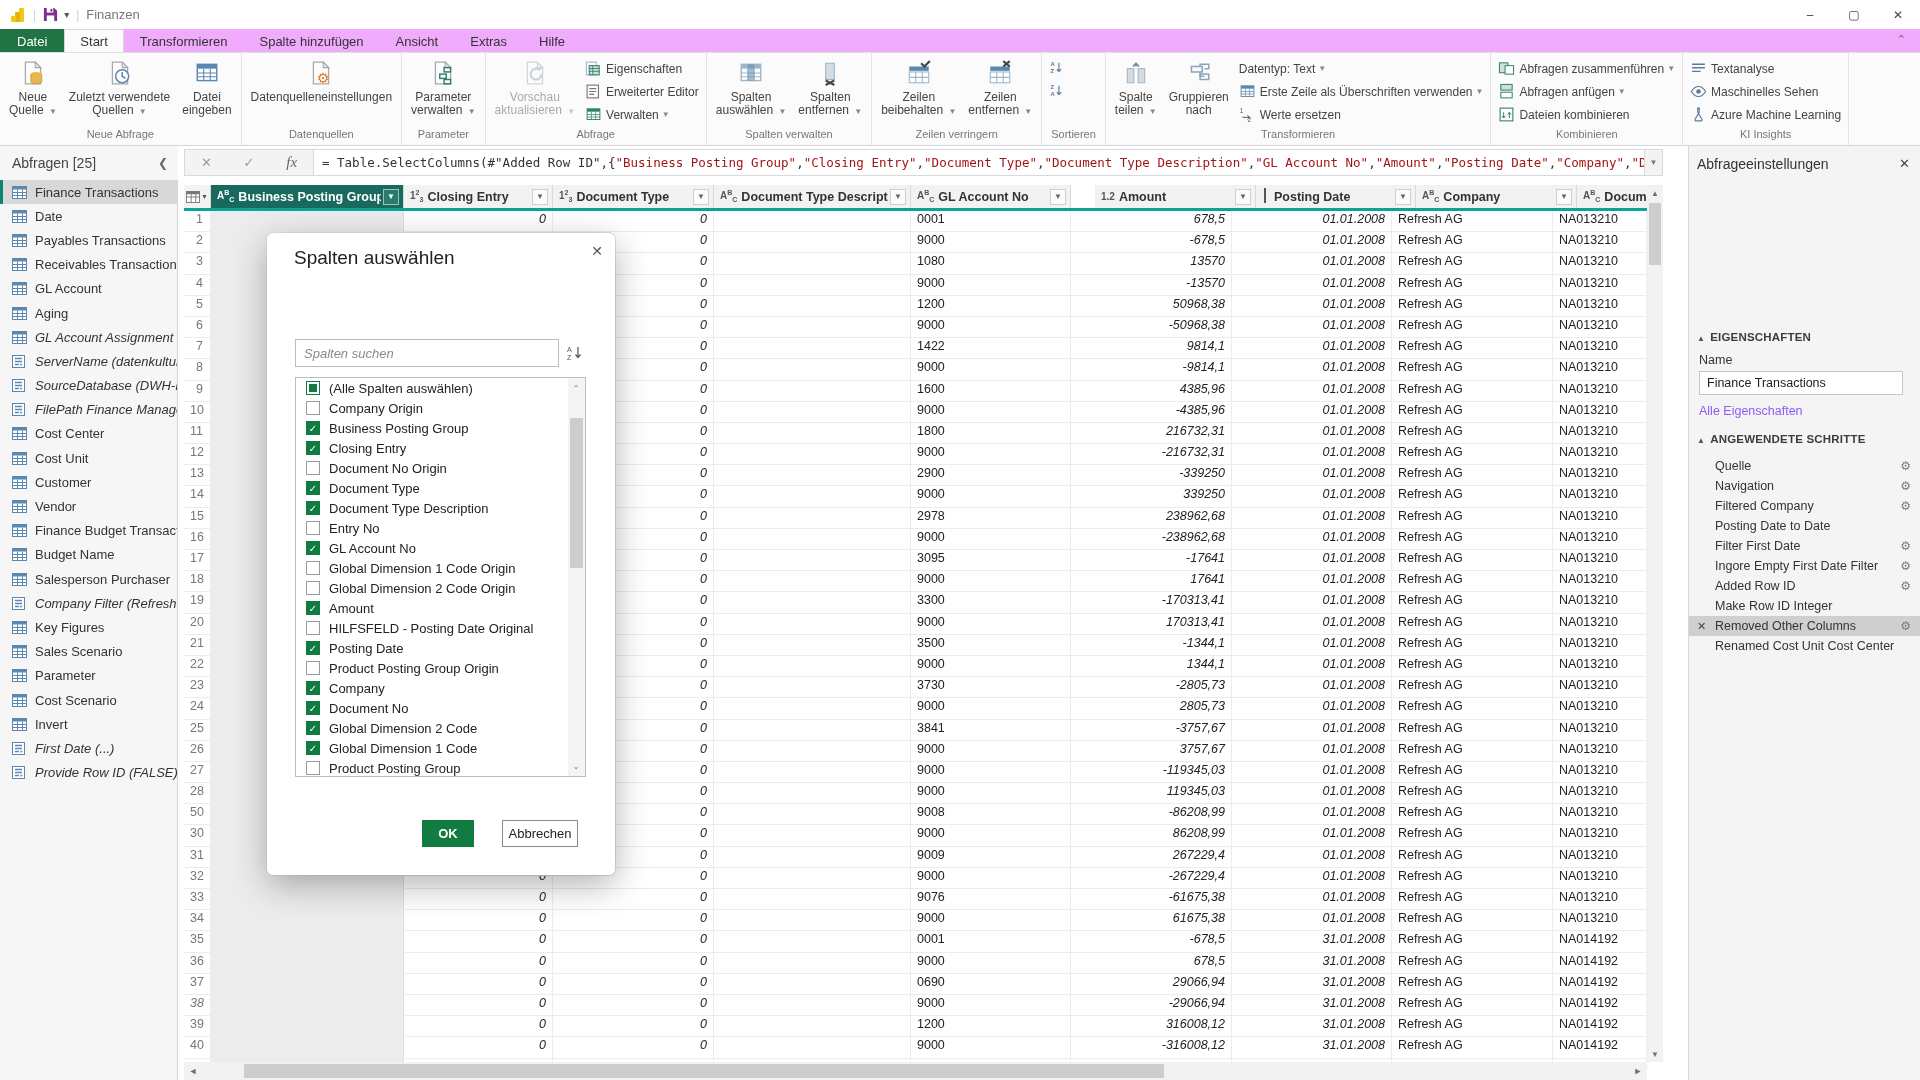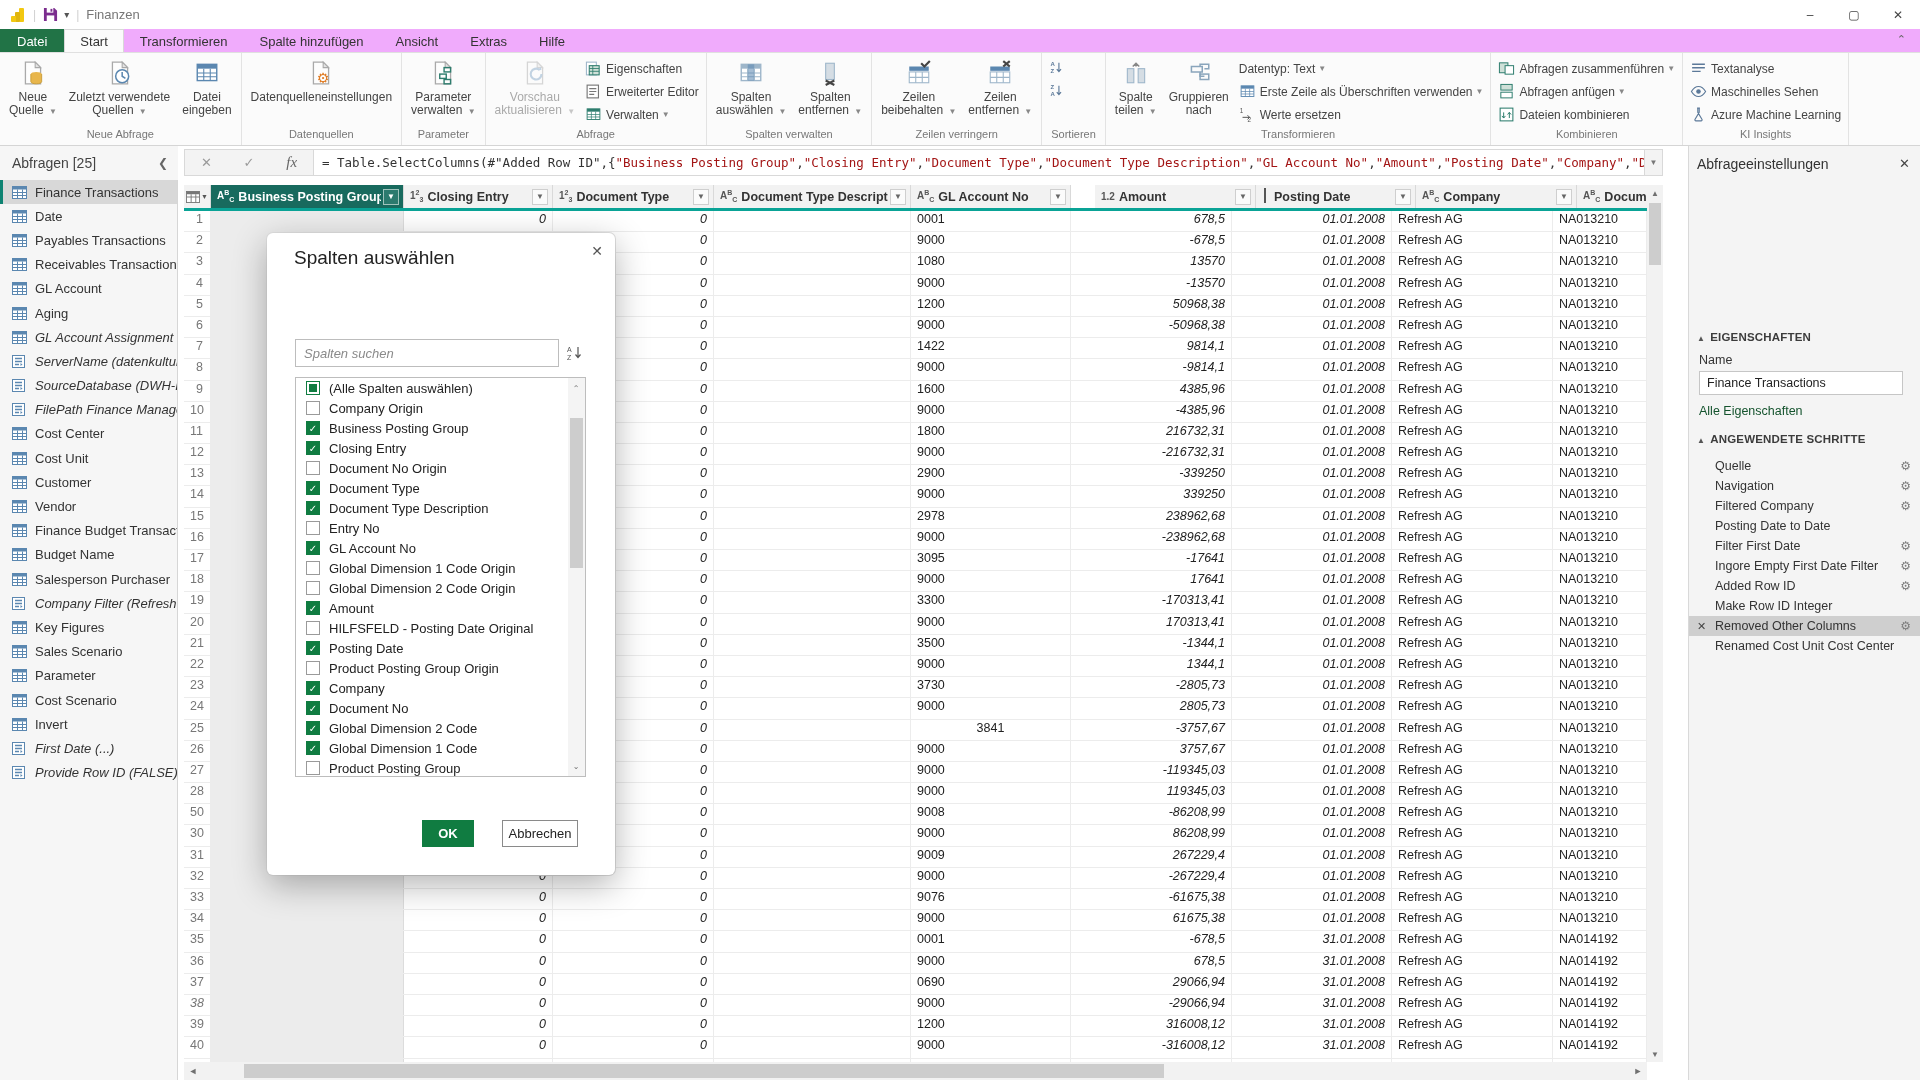--- a/index.html
+++ b/index.html
@@ -131,21 +131,21 @@
   
   #settings { position:absolute; left:1688px; top:146px; width:232px; height:934px; background:#f4f4f4;
     border-left:1px solid #d9d9d9; }
   #set-title { position:absolute; left:8px; top:10px; font-size:14px; color:#333; }
   #set-close { position:absolute; right:10px; top:10px; font-size:13px; color:#444; }
   .set-sec { position:absolute; left:8px; font-size:11.5px; font-weight:700; color:#3c3c3c; letter-spacing:.2px; }
   .set-tri { font-size:8px; color:#555; margin-right:5px; }
   #set-name-label { position:absolute; left:10px; top:207px; font-size:12.5px; color:#333; }
   #set-name-input { position:absolute; left:10px; top:225px; width:204px; height:24px; background:#fff;
     border:1px solid #c6c6c6; font-size:12.5px; color:#222; display:flex; align-items:center; padding:0 7px; }
-  #set-allprops { position:absolute; left:10px; top:258px; font-size:12.5px; color:#14532d; }
+  #set-allprops { position:absolute; left:10px; top:258px; font-size:12.5px; color:#8b5cf6; }
   #steps { position:absolute; left:0; top:310px; width:232px; }
   .step { height:20px; display:flex; align-items:center; padding-left:26px; font-size:12.5px; color:#333; position:relative; }
   .step.selected { background:#cfcfcf; }
   .step .step-x { position:absolute; left:8px; font-size:11px; color:#444; }
   .step .gear { position:absolute; right:10px; font-size:12px; color:#7c7c7c; }
 </style>
 </head>
 <body>
 
 <div id="app">
@@ -1093,21 +1093,21 @@
           <div class="g-cell num" style="width: 160px;">01.01.2008</div>
           <div class="g-cell" style="width: 161px;">Refresh AG</div>
           <div class="g-cell" style="width: 94px;">NA013210</div>
         </div>
         <div class="g-row">
           <div class="g-cell g-rownum" style="width: 27px;">25</div>
           <div class="g-cell selcol" style="width: 193px;"></div>
           <div class="g-cell num" style="width: 149px;">0</div>
           <div class="g-cell num" style="width: 161px;">0</div>
           <div class="g-cell" style="width: 197px;"></div>
-          <div class="g-cell" style="width: 160px; text-align: center;">3841</div>
+          <div class="g-cell" style="width: 160px;">3841</div>
           <div class="g-cell num" style="width: 161px;">-3757,67</div>
           <div class="g-cell num" style="width: 160px;">01.01.2008</div>
           <div class="g-cell" style="width: 161px;">Refresh AG</div>
           <div class="g-cell" style="width: 94px;">NA013210</div>
         </div>
         <div class="g-row">
           <div class="g-cell g-rownum" style="width: 27px;">26</div>
           <div class="g-cell selcol" style="width: 193px;"></div>
           <div class="g-cell num" style="width: 149px;">0</div>
           <div class="g-cell num" style="width: 161px;">0</div>

